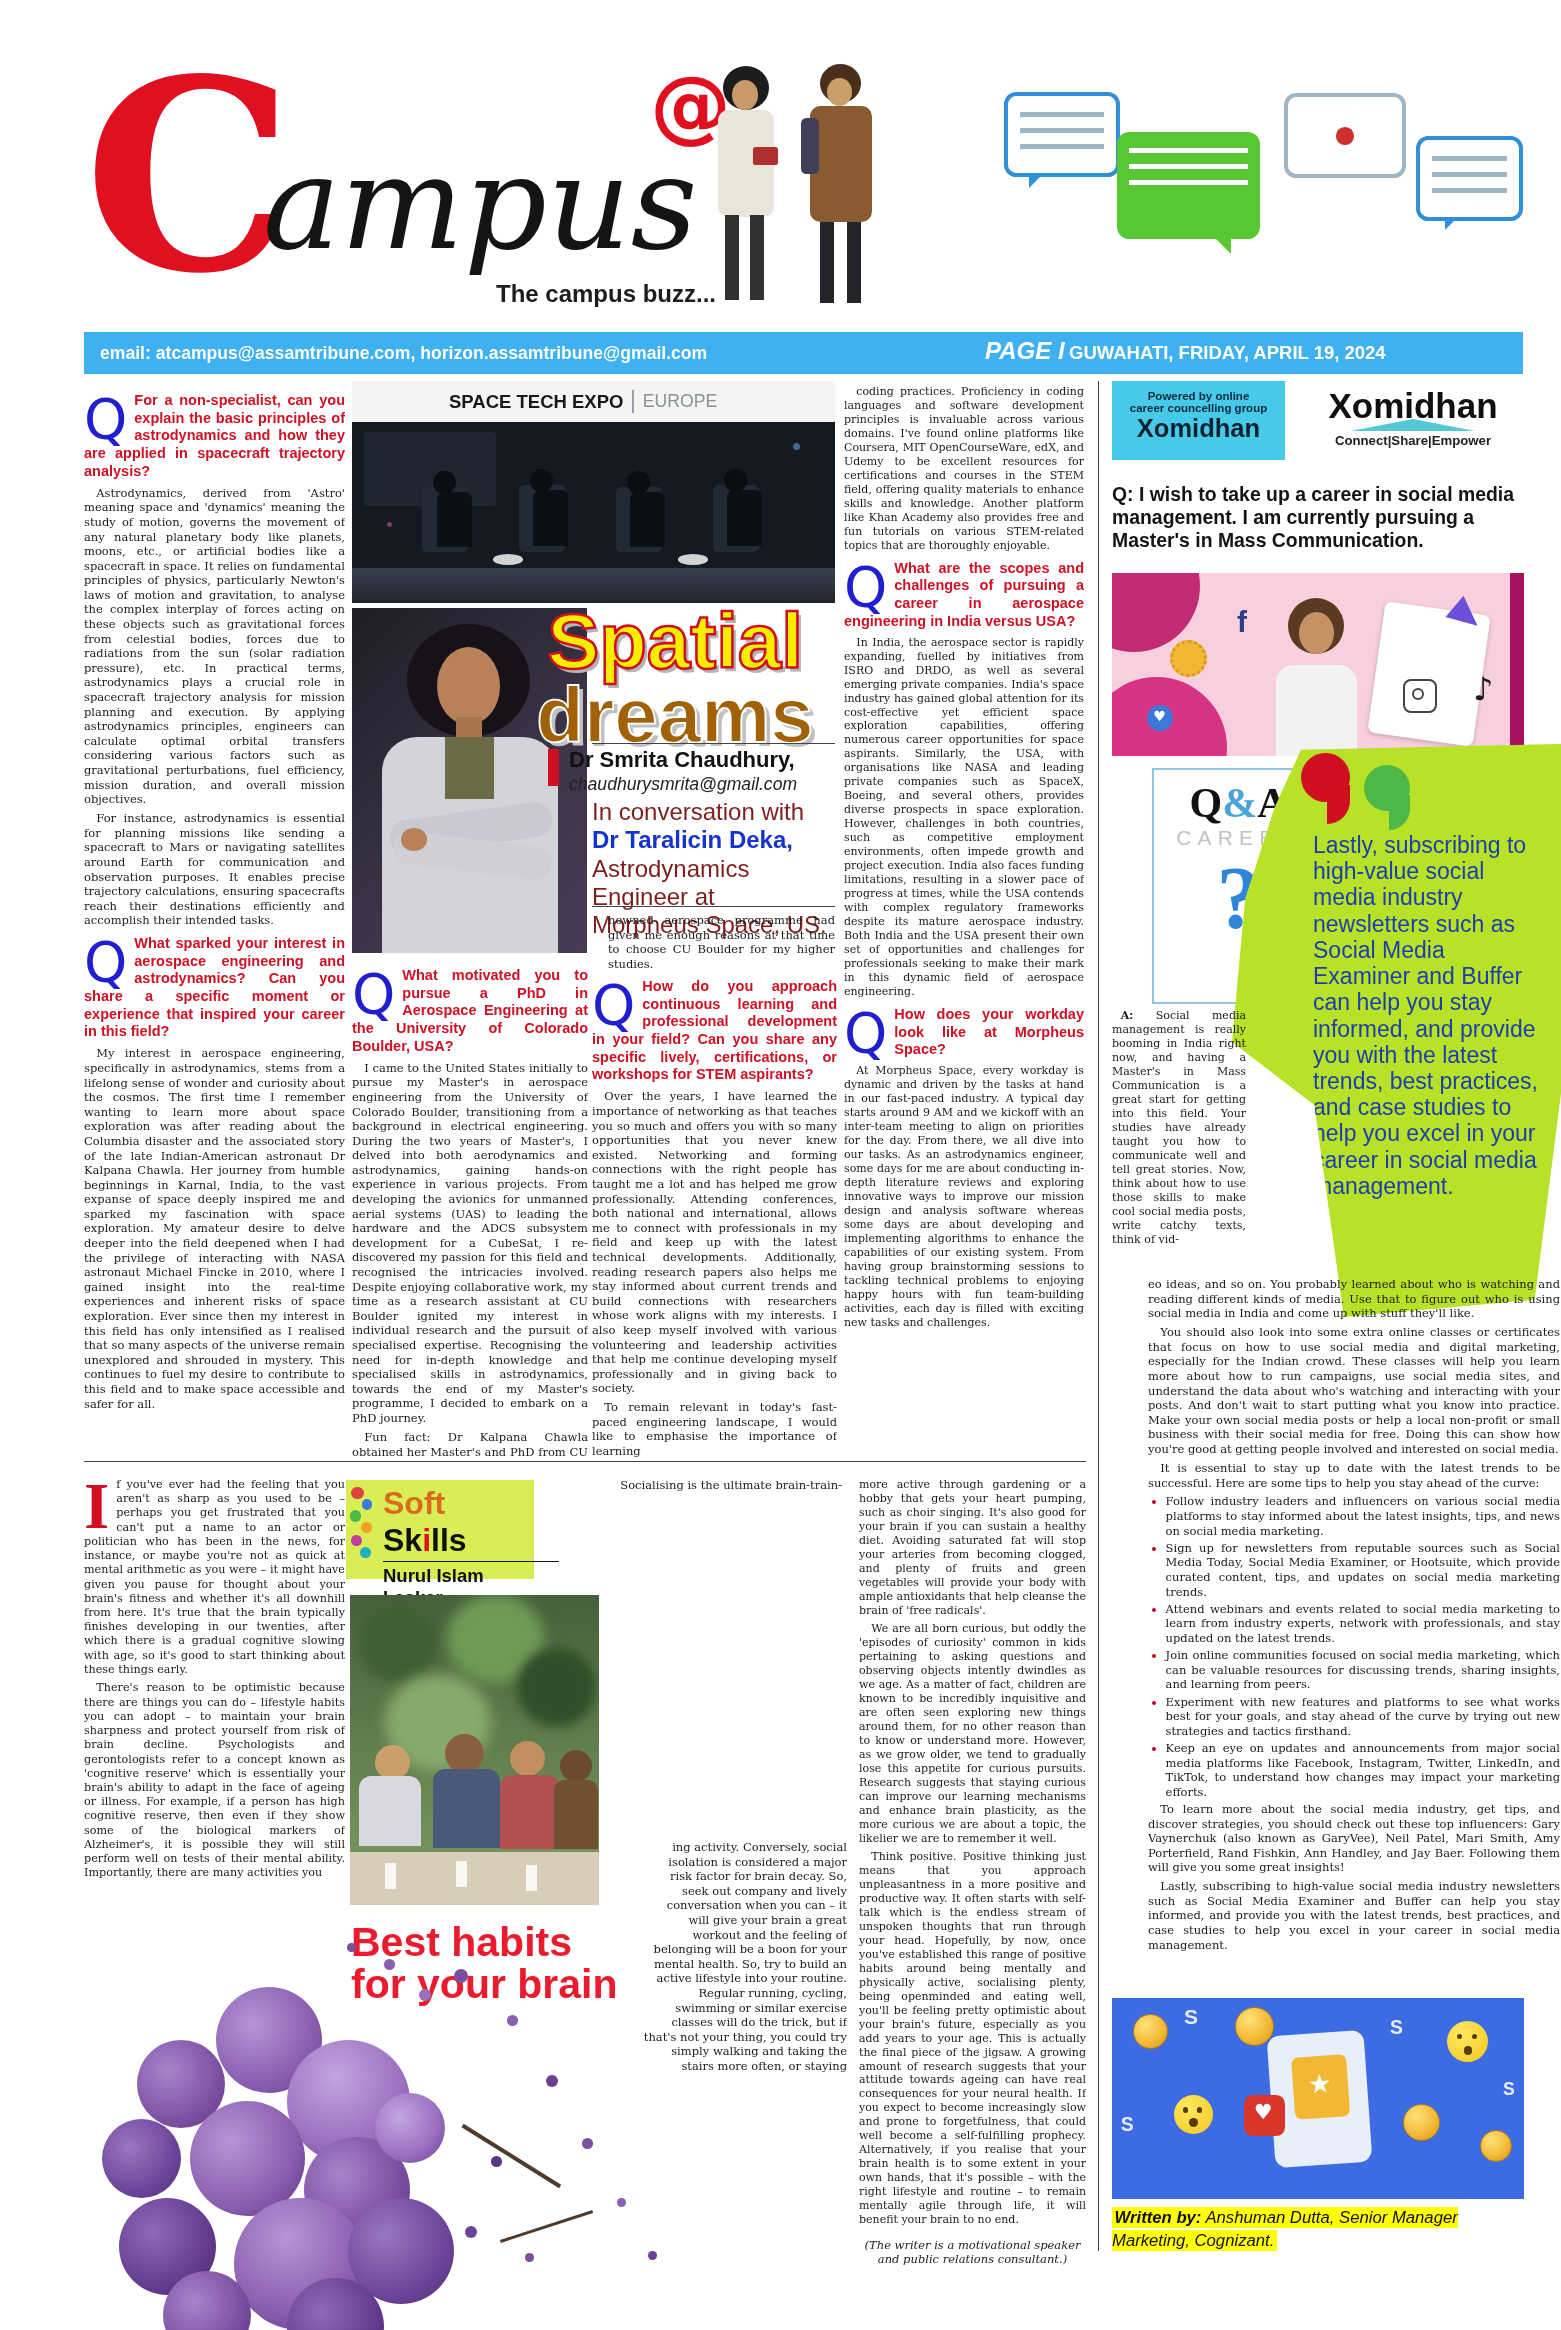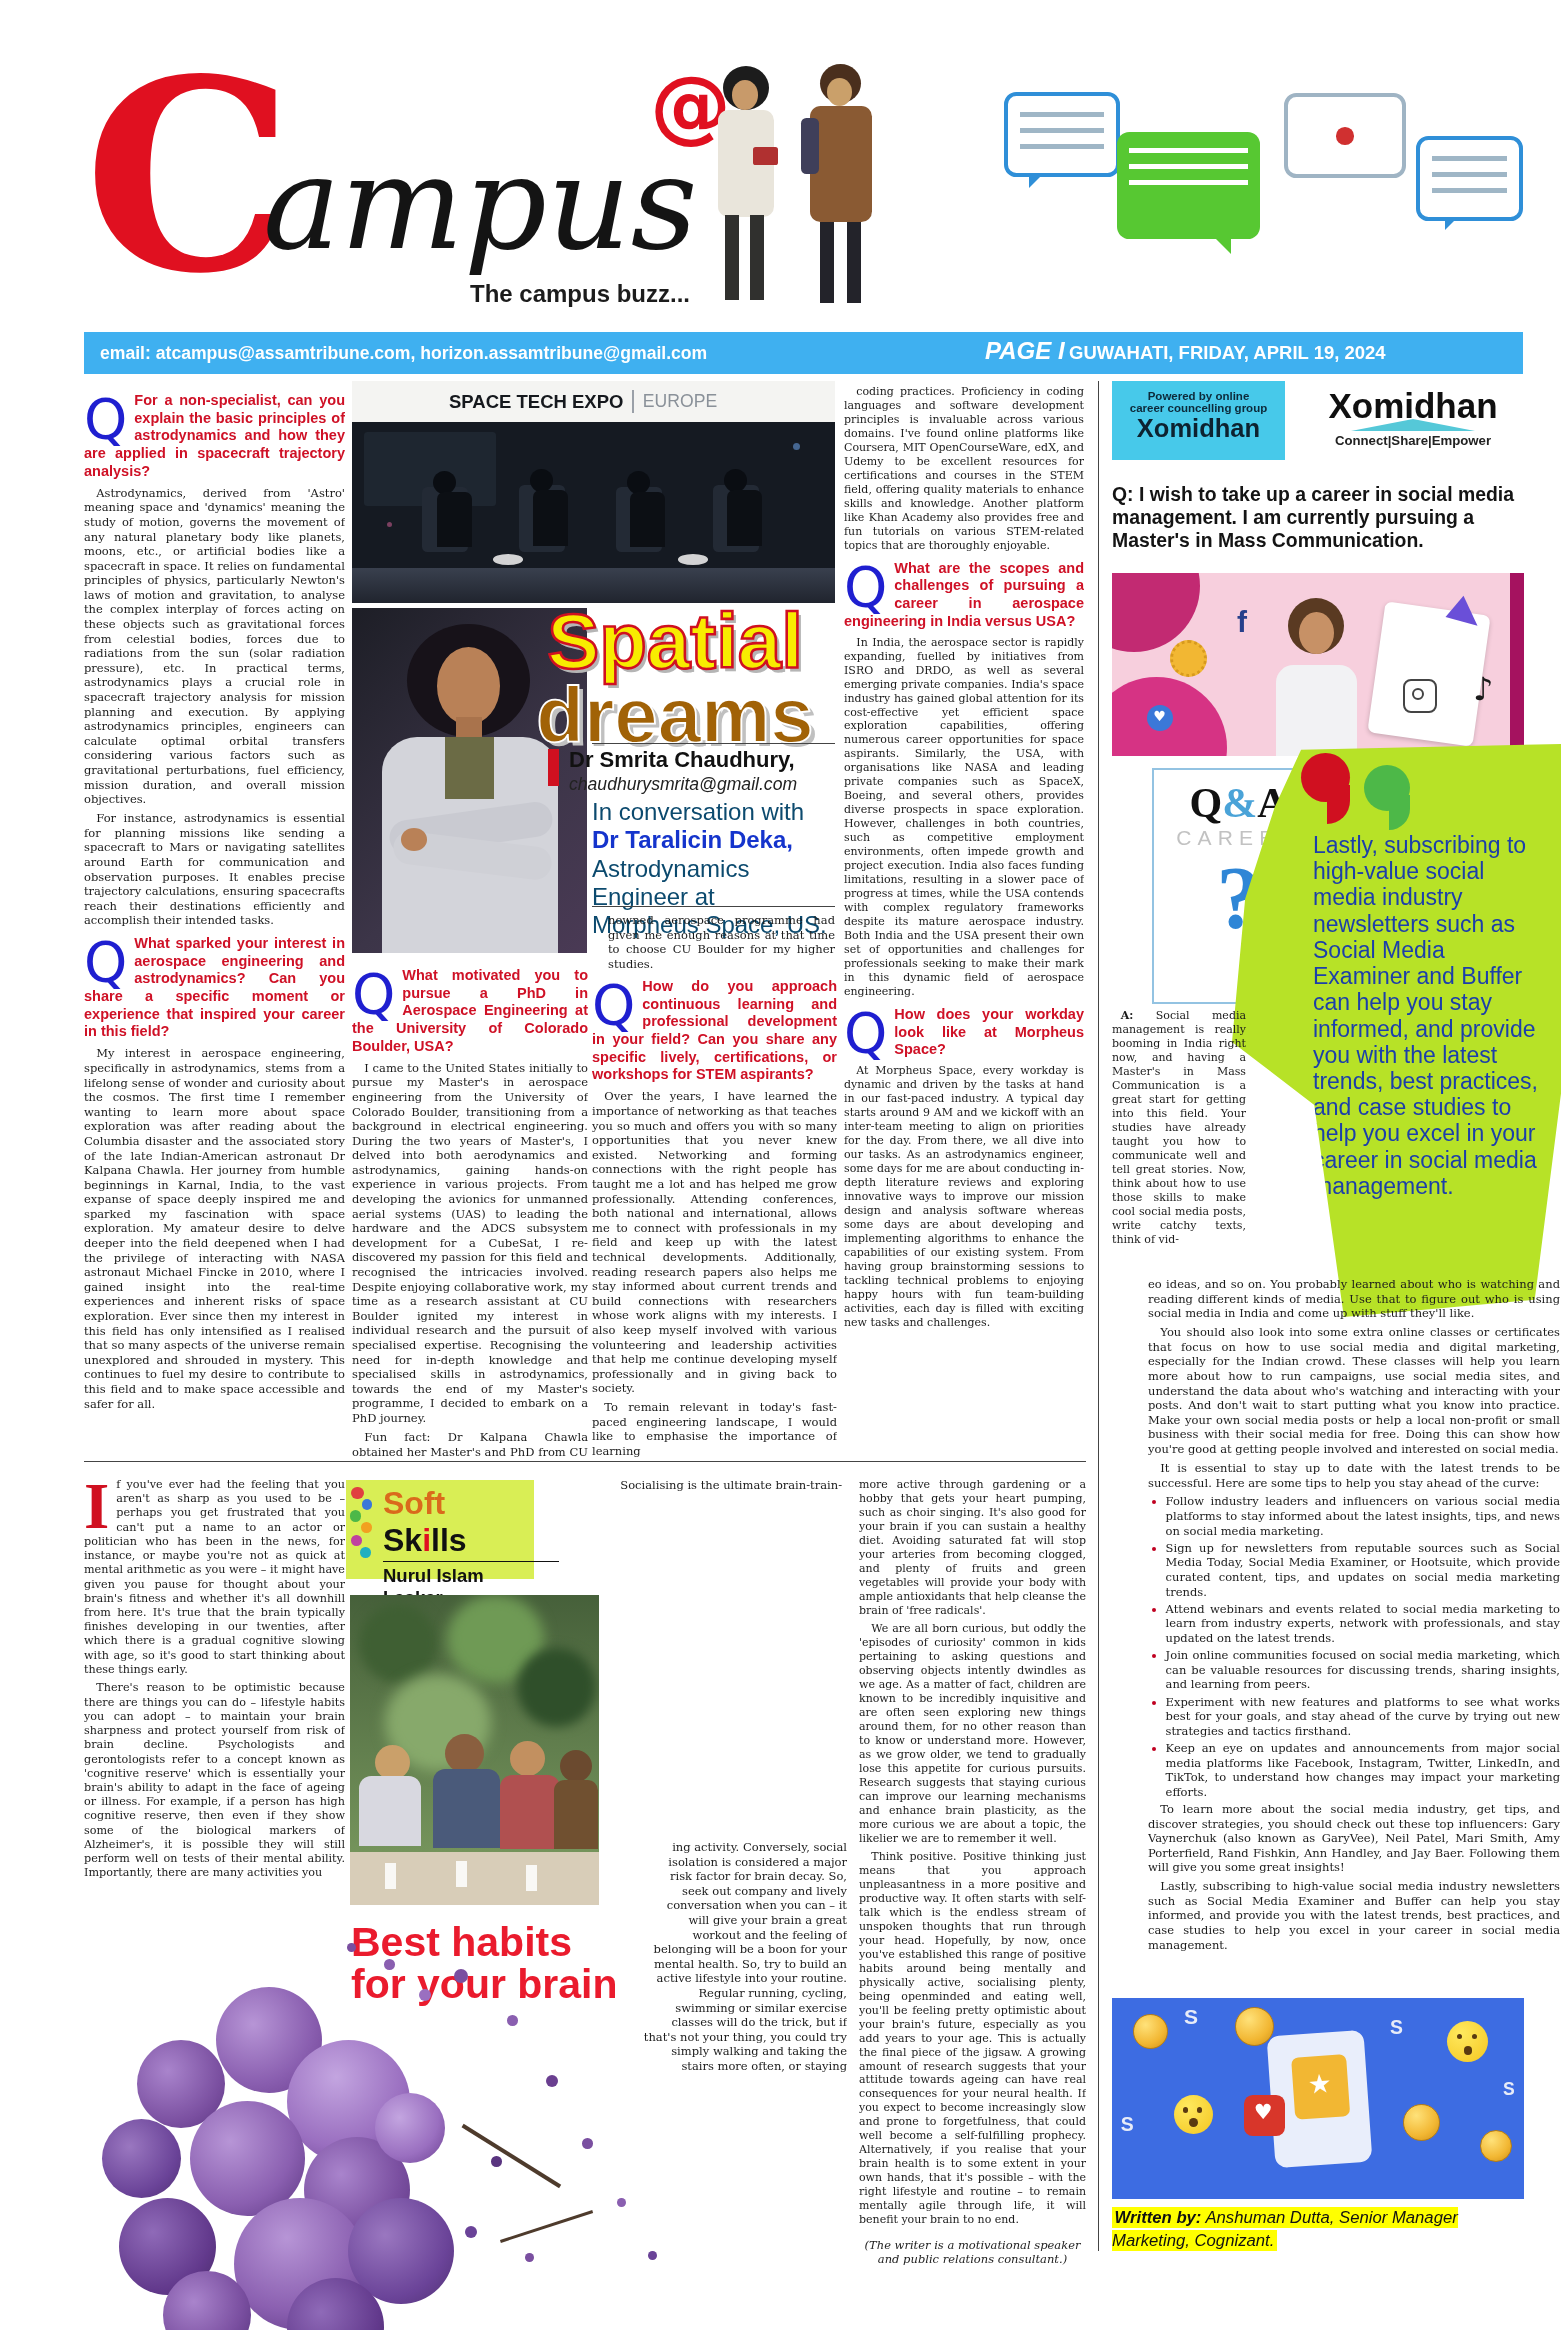--- a/index.html
+++ b/index.html
@@ -19,21 +19,21 @@
   .tagline{font-family:"Liberation Sans",sans-serif;font-weight:bold;font-size:24px;color:#1c1c1c;}
   .blue-bar{background:#3fb0f0;color:#fff;font-family:"Liberation Sans",sans-serif;display:flex;align-items:center;}
   .bubble{border-radius:12.3px;box-sizing:border-box;}
   .bubble .lines{position:absolute;left:12.3px;right:12.3px;top:16px;height:41px;background:repeating-linear-gradient(#9fb6c6 0 5.3px,transparent 5.3px 16px);}
   .bubble .lines.white{background:repeating-linear-gradient(#ffffff 0 5.3px,transparent 5.3px 16px);}
   
   .headline-spatial{font-family:"Liberation Sans",sans-serif;font-weight:bold;font-size:78px;line-height:.92;color:#f8ec00;-webkit-text-stroke:2.6px #d01020;text-shadow:3.5px 3.5px 0 #b5b5b5;}
   .headline-dreams{font-family:"Liberation Sans",sans-serif;font-weight:bold;font-size:78px;line-height:.95;color:#a16207;-webkit-text-stroke:1.8px #ffffff;text-shadow:4.4px 4.4px 0 #c0c0c0;}
   .byline-name{font-family:"Liberation Sans",sans-serif;font-weight:bold;font-size:22px;color:#111;}
   .byline-email{font-family:"Liberation Sans",sans-serif;font-style:italic;font-size:17.6px;color:#222;}
-  .conv-gray{font-family:"Liberation Sans",sans-serif;font-size:24px;color:#0c4a6e;line-height:1.18;}
+  .conv-gray{font-family:"Liberation Sans",sans-serif;font-size:24px;color:#7f1d1d;line-height:1.18;}
   .conv-blue{font-family:"Liberation Sans",sans-serif;font-weight:bold;font-size:24px;color:#1534cc;line-height:1.18;}
   
   .ad-box{background:#47c9ea;color:#0d2a3a;text-align:center;font-family:"Liberation Sans",sans-serif;}
   .qa-box{border:2.6px solid #93c3e2;box-sizing:border-box;text-align:center;}
   .greenblob{background:#b7e227;clip-path:polygon(21% 1%,100% 0%,100% 61%,92% 97%,34% 100%,25% 63%,0% 52%,4% 27%,13% 11%);}
   .pullquote{font-family:"Liberation Sans",sans-serif;font-weight:500;font-size:23px;line-height:1.14;color:#1c3faa;}
   .tips{margin:1.8px 0;padding-left:17.6px;}
   .tips li{margin-bottom:2.6px;text-align:justify;}
   .tips li::marker{color:#c00020;}
   .credit{font-family:"Liberation Sans",sans-serif;font-style:italic;font-size:16.7px;line-height:1.4;color:#111;}
@@ -55,21 +55,21 @@
 </head>
 <body>
 
 <div class="page">
 
   <div class="abs" style="left:84px;top:66px;">
     <span class="big-c">C</span>
   </div>
   <div class="abs brand-at" style="left:650px;top:58px;">@</div>
   <div class="abs brand-script" style="left:263px;top:150px;">ampus</div>
-  <div class="abs tagline" style="left:470px;top:280px;">The campus buzz...</div>
+  <div class="abs tagline" style="left:496px;top:280px;">The campus buzz...</div>
 
   <div class="abs" style="left:718px;top:55px;width:185px;height:275px;">
     <div class="abs blob" style="left:5.3px;top:10.6px;width:46px;height:44px;background:#1c1c1c;"></div>
     <div class="abs blob" style="left:14px;top:25px;width:26.4px;height:30px;background:#c89a6a;"></div>
     <div class="abs" style="left:0px;top:55px;width:56px;height:107px;background:#e9e5db;border-radius:10.6px;"></div>
     <div class="abs" style="left:35px;top:92px;width:25px;height:17.6px;background:#b03030;border-radius:2.6px;"></div>
     <div class="abs" style="left:7px;top:160px;width:14px;height:85px;background:#30302e;"></div>
     <div class="abs" style="left:32px;top:160px;width:14px;height:85px;background:#30302e;"></div>
     <div class="abs blob" style="left:102px;top:8.8px;width:41px;height:39px;background:#4a2f1d;"></div>
     <div class="abs blob" style="left:109px;top:23px;width:25px;height:28px;background:#caa06a;"></div>

